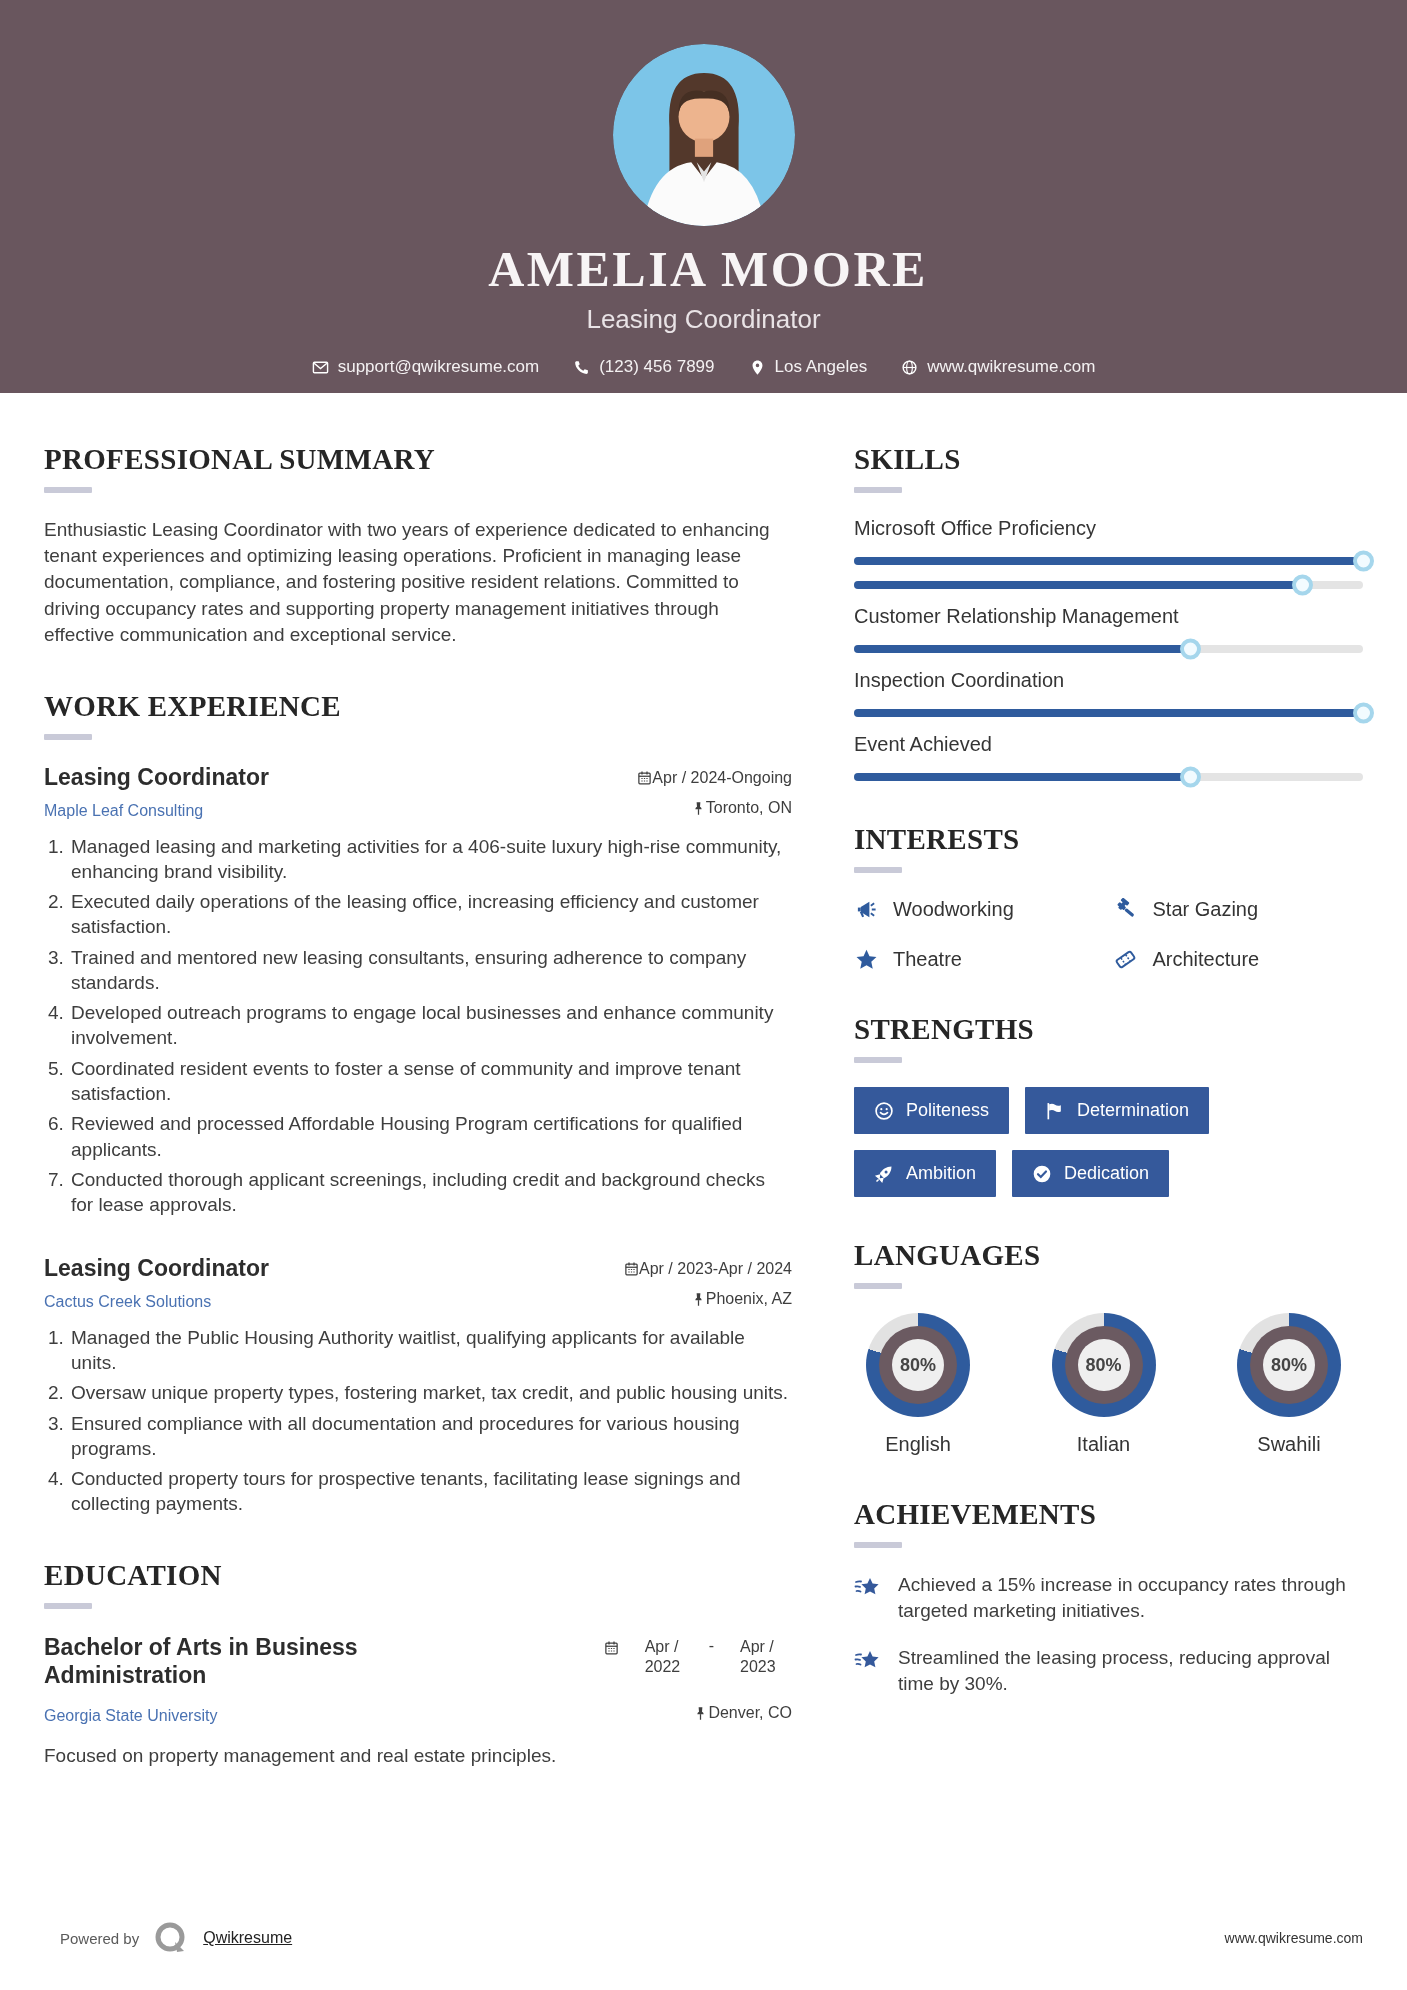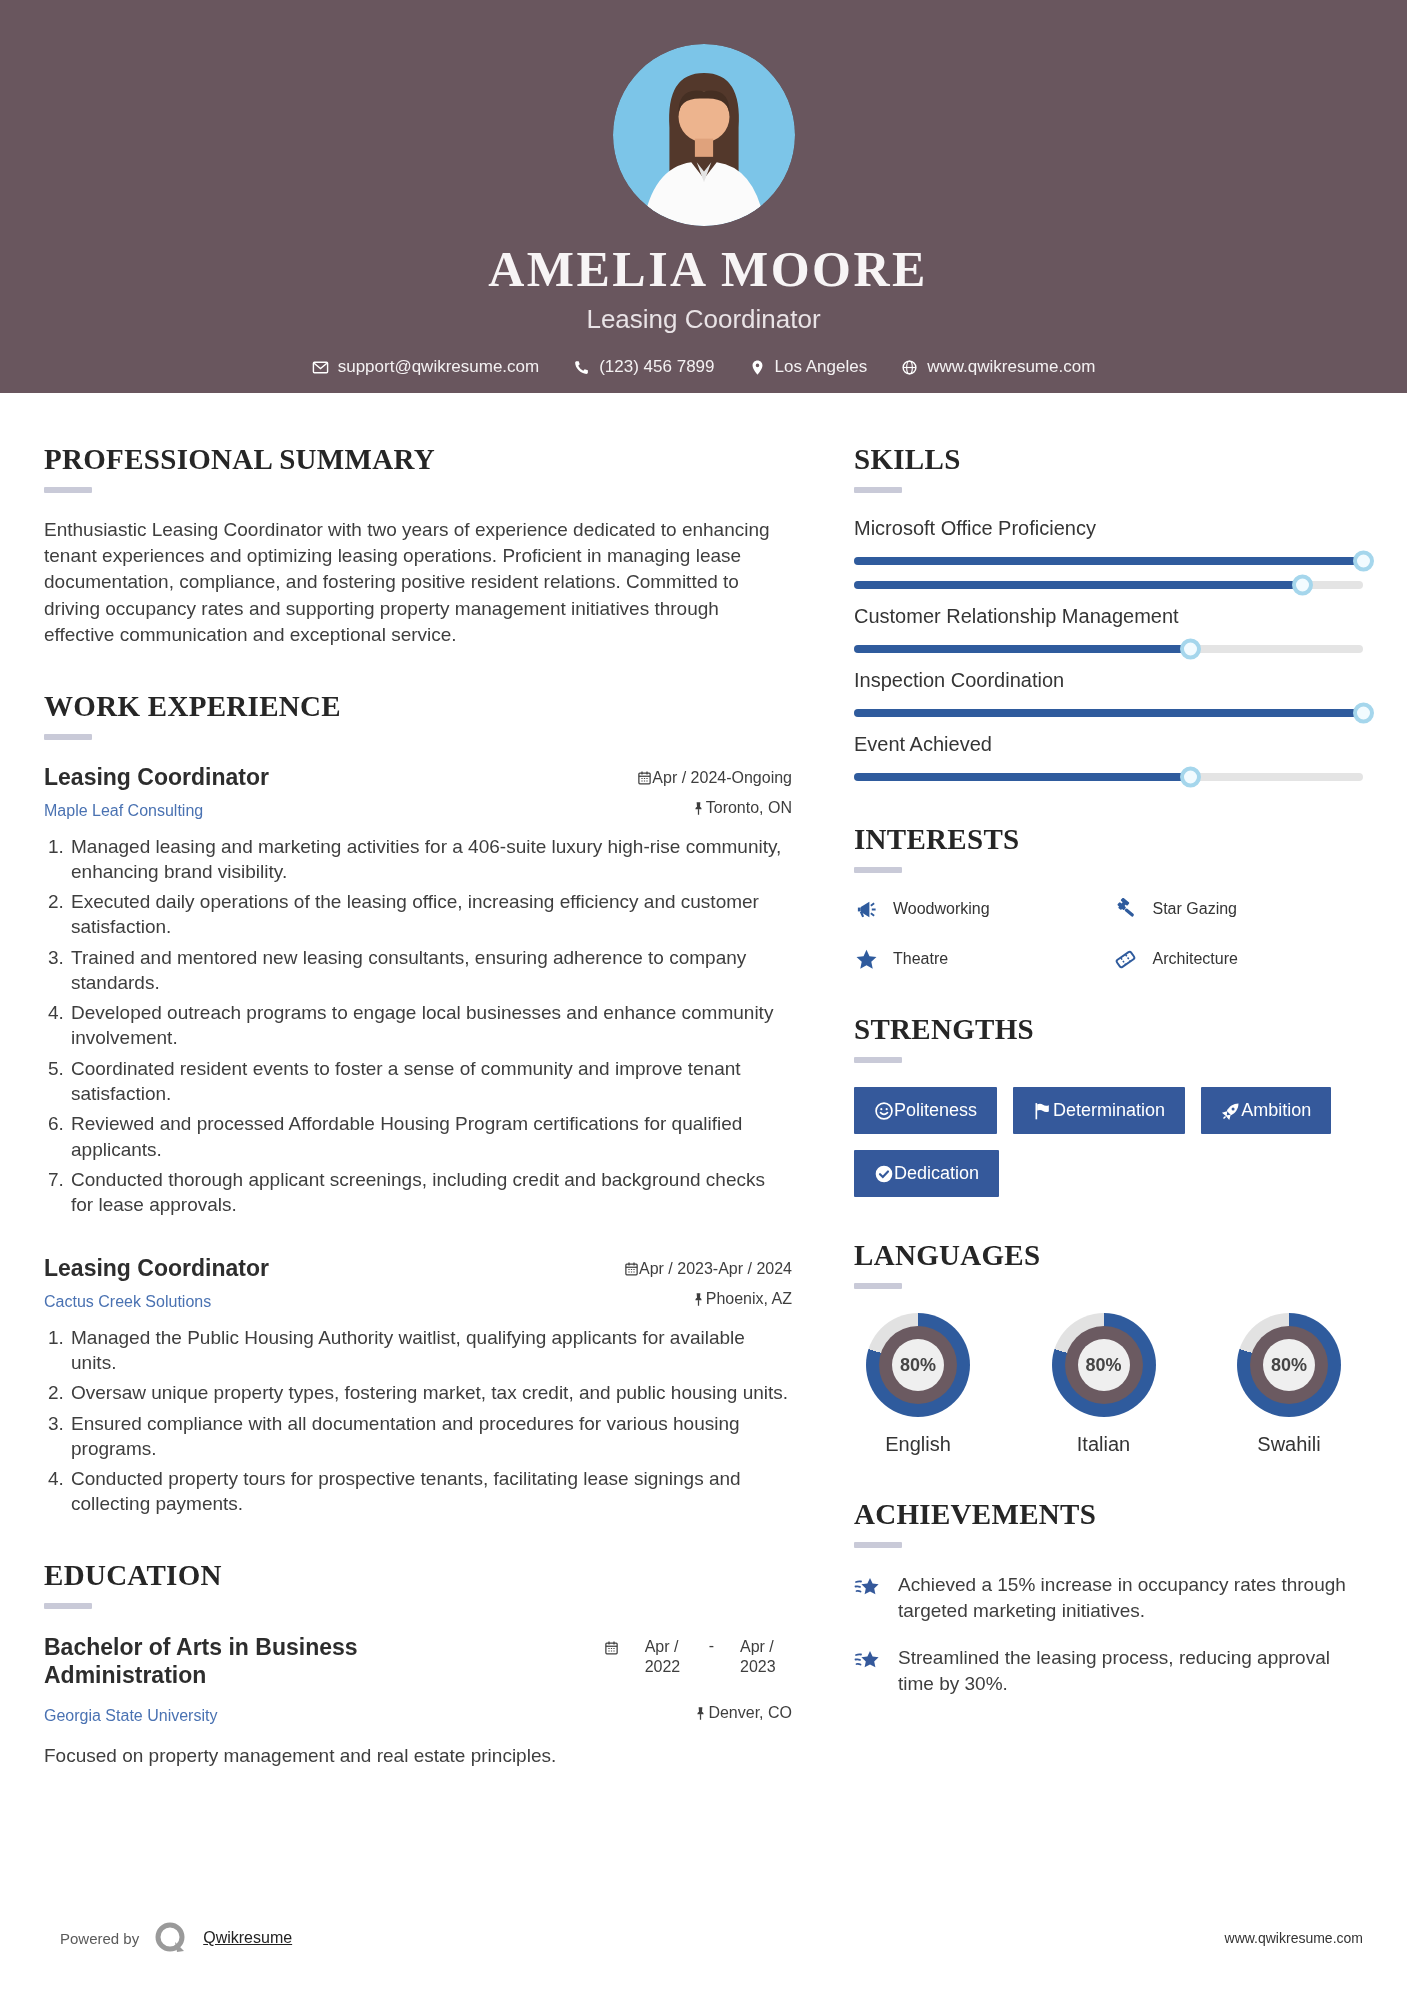--- a/index.html
+++ b/index.html
@@ -63,28 +63,28 @@
   .skill-label { font-size:20px; color:#353535; margin-bottom:17px; }
   .skill-bar { position:relative; height:8px; background:#e4e4e4; border-radius:4px; }
   .skill-fill { position:absolute; left:0; top:0; height:8px; background:#2f5b9d; border-radius:4px; }
   .skill-knob {
     position:absolute; right:-11px; top:50%; transform:translateY(-50%);
     width:21px; height:21px; border-radius:50%;
     background:#f2fbff; border:4px solid #a5d6ec;
   }
   
   .interests-grid { display:grid; grid-template-columns:1fr 1fr; row-gap:26px; column-gap:10px; }
-  .interest { display:flex; align-items:center; gap:15px; font-size:16px; color:#343434; }
+  .interest { display:flex; align-items:center; gap:15px; font-size:20px; color:#343434; }
   .interest .ico { width:24px; height:24px; display:flex; align-items:center; justify-content:center; color:#2f5b9d; font-size:23px; }
   .interest .ico svg { width:23px; height:23px; display:block; }
   
   .badges { display:flex; flex-wrap:wrap; gap:16px; }
   .badge {
     background:#35599b; color:#fff; font-size:18px;
-    padding:13px 20px; display:flex; align-items:center; gap:0; border-radius:1px;
+    padding:13px 20px; display:flex; align-items:center; gap:12px; border-radius:1px;
   }
   .badge svg { width:20px; height:20px; display:block; }
   
   .langs { display:flex; justify-content:space-between; padding-right:10px; }
   .lang { text-align:center; width:128px; }
   .donut { position:relative; width:104px; height:104px; border-radius:50%; margin:0 auto; }
   .donut-ring2 { position:absolute; inset:13px; border-radius:50%; background:#6b5a61; }
   .donut-hole {
     position:absolute; inset:26px; border-radius:50%; background:#efefef;
     display:flex; align-items:center; justify-content:center;

